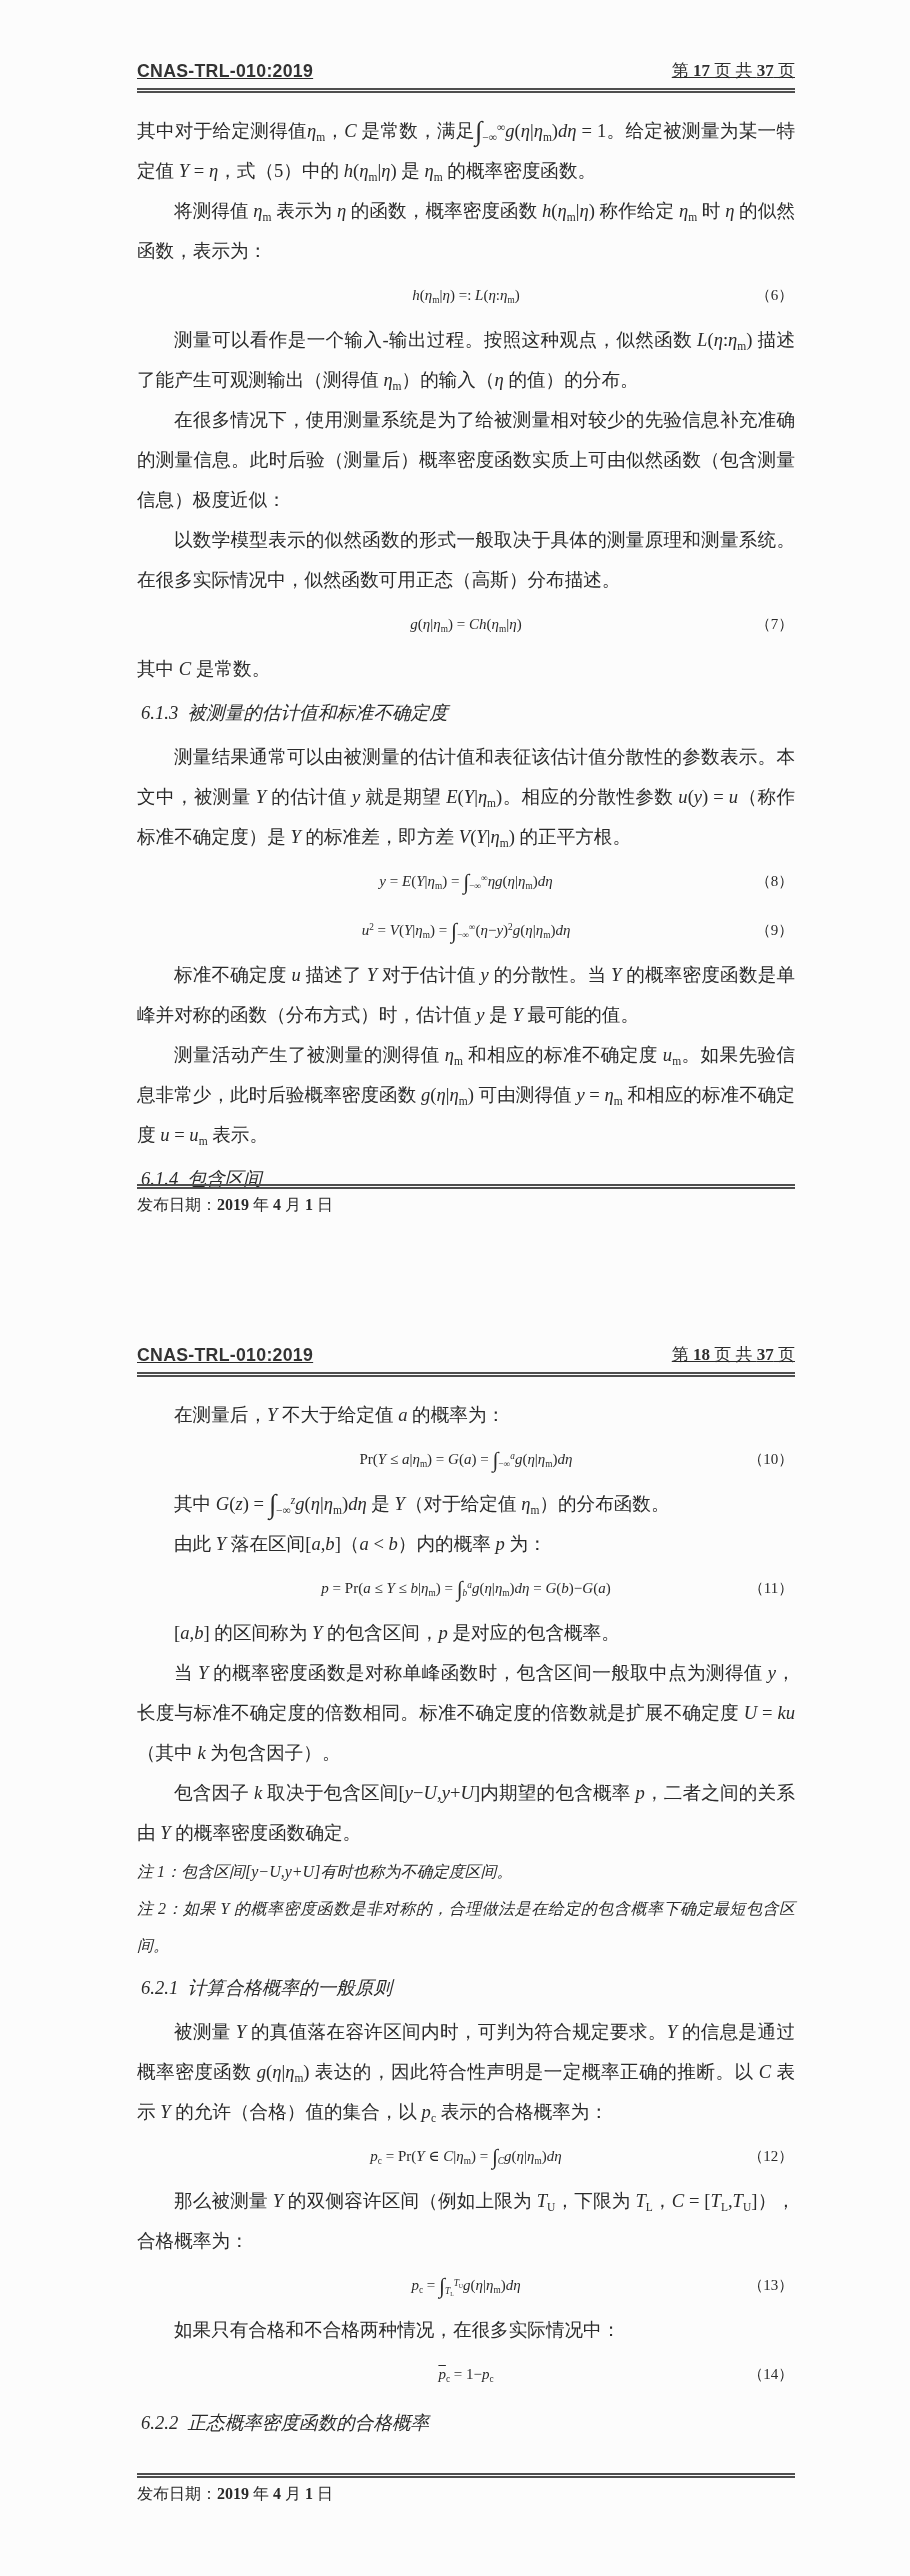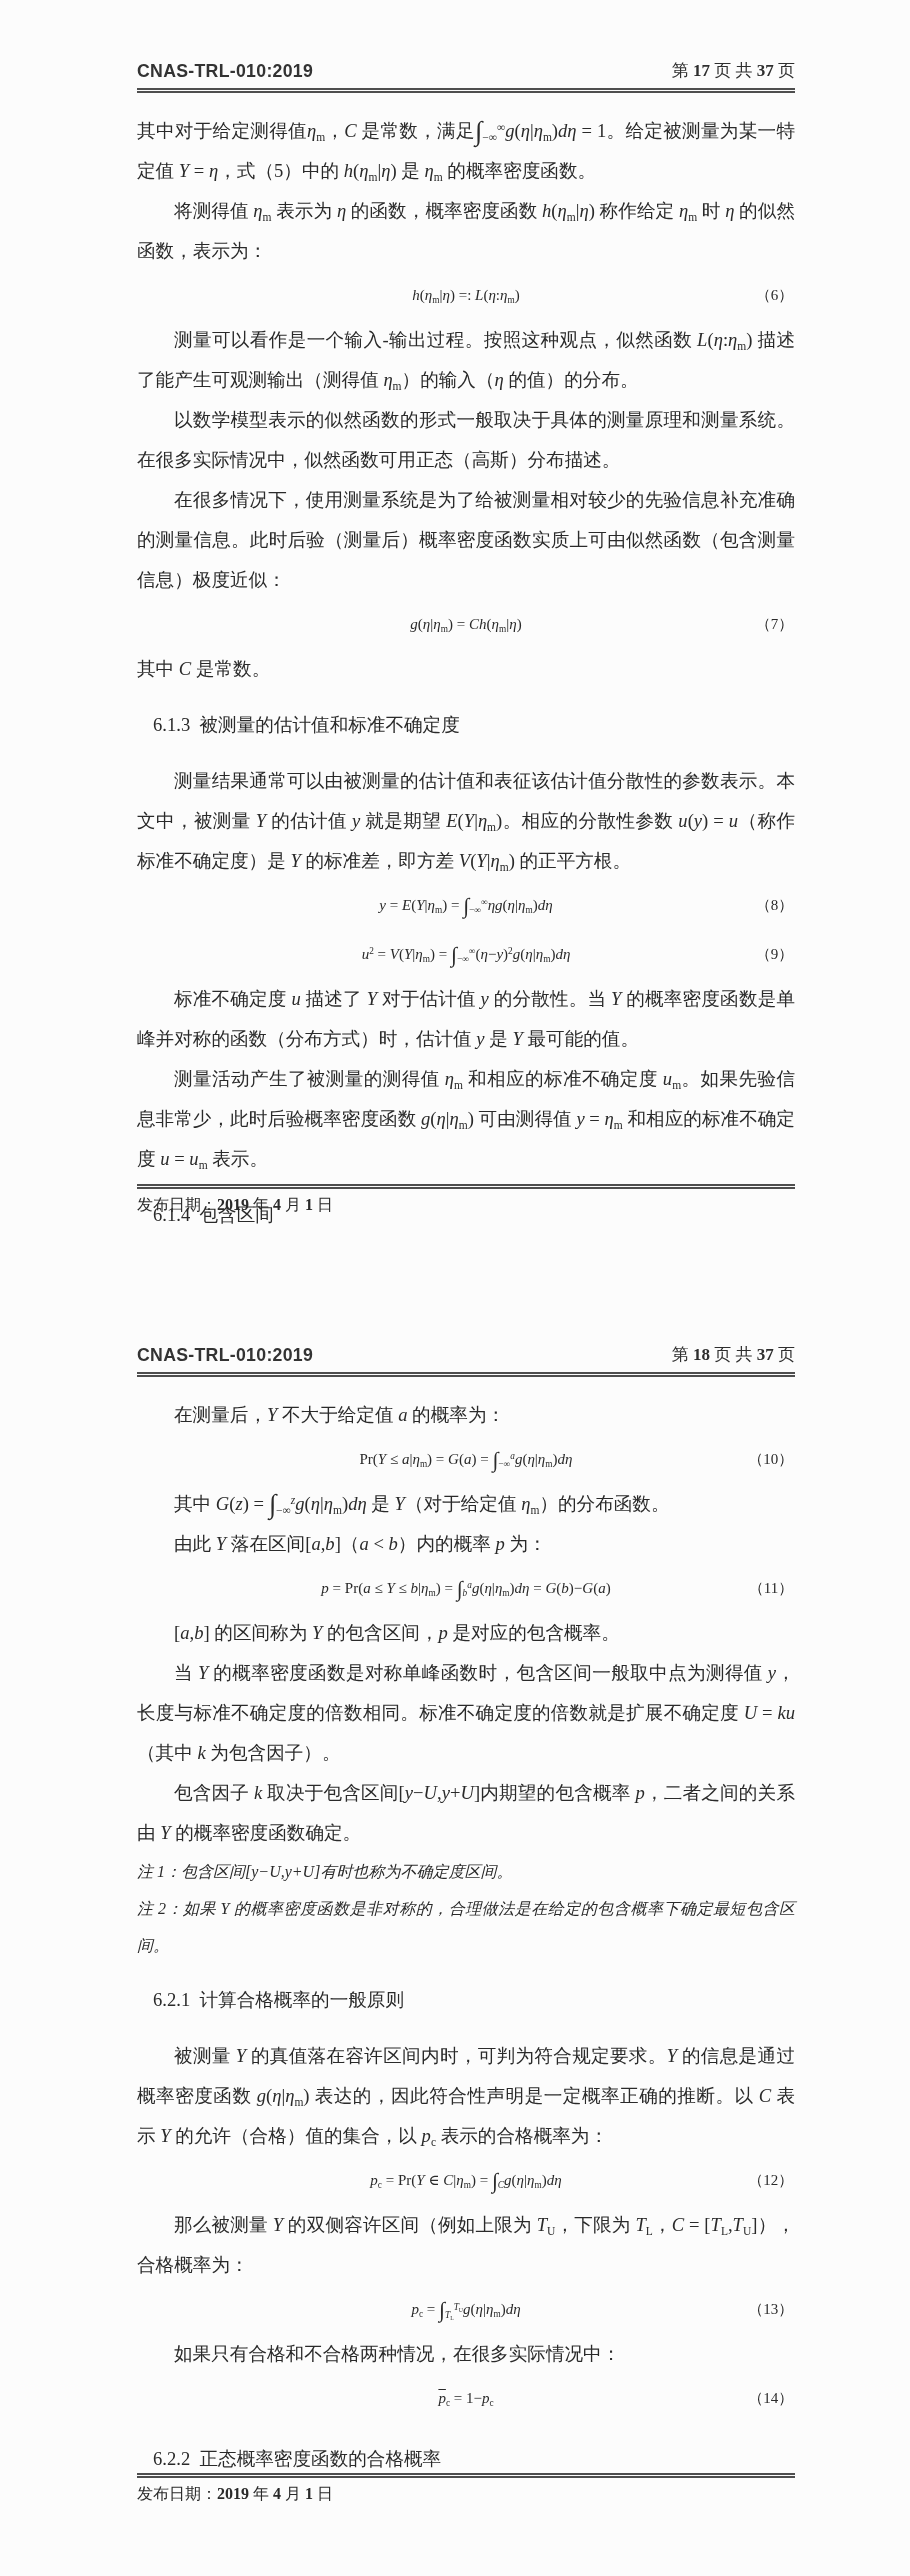--- a/index.html
+++ b/index.html
@@ -7,32 +7,32 @@
     position:relative;width:911px;height:2576px;margin:0 auto;
     background:#fcfcfc;overflow:hidden;
     font-family:"Liberation Serif","DejaVu Serif",serif;color:#2a2a2a;
   }
   .page{position:absolute;left:137px;width:658px;}
   #page-1{top:59px;height:1157px;}
   #page-2{top:1343px;height:1162px;}
 
   .page-header{
     display:flex;justify-content:space-between;align-items:flex-end;
-    padding-bottom:5.9px;border-bottom:5px double #4e4e4e;
+    padding-bottom:5.9px;border-bottom:5px double #4e4e4e;text-decoration:underline;
   }
   .doc-id{
     font-family:"Liberation Sans","DejaVu Sans",sans-serif;
     font-weight:bold;font-size:17.7px;letter-spacing:0.3px;color:#333;
   }
   .page-num{font-size:17px;color:#2e2e2e;}
 
   .page-body{margin-top:18.6px;font-size:18.6px;line-height:40px;text-align:justify;}
   .para{margin:0;}
   .para.indent{text-indent:37px;}
-  .heading{margin:16px;font-size:18.6px;}
+  .heading{margin:4px;font-size:18.6px;font-style:italic;}
   .heading.bold{font-weight:bold;}
   .note{font-size:16px;line-height:37px;font-style:italic;}
 
   .equation{position:relative;text-align:center;font-size:15px;line-height:49px;margin:0;}
   .eq-num{position:absolute;right:1.7px;top:0;font-style:normal;}
   .intg{font-size:1.45em;font-style:italic;vertical-align:-0.12em;line-height:0;}
   sub,sup{font-size:0.62em;line-height:0;}
   sub{vertical-align:-0.35em;}
   sup{vertical-align:0.5em;}
   .obar{text-decoration:overline;}
@@ -50,22 +50,22 @@
   <section class="page" id="page-1">
     <div class="page-header">
       <span class="doc-id">CNAS-TRL-010:2019</span>
       <span class="page-num">第 <b>17</b> 页 共 <b>37</b> 页</span>
     </div>
     <div class="page-body">
         <div class="para">其中对于给定测得值<i>η</i><sub>m</sub>，<i>C</i> 是常数，满足<span class="intg">∫</span><sub>−∞</sub><sup>∞</sup><i>g</i>(<i>η</i>|<i>η</i><sub>m</sub>)<i>dη</i> = 1。给定被测量为某一特定值 <i>Y</i> = <i>η</i>，式（5）中的 <i>h</i>(<i>η</i><sub>m</sub>|<i>η</i>) 是 <i>η</i><sub>m</sub> 的概率密度函数。</div>
         <div class="para indent">将测得值 <i>η</i><sub>m</sub> 表示为 <i>η</i> 的函数，概率密度函数 <i>h</i>(<i>η</i><sub>m</sub>|<i>η</i>) 称作给定 <i>η</i><sub>m</sub> 时 <i>η</i> 的似然函数，表示为：</div>
         <div class="equation"><span class="eq-body"><i>h</i>(<i>η</i><sub>m</sub>|<i>η</i>) =: <i>L</i>(<i>η</i>:<i>η</i><sub>m</sub>)</span><span class="eq-num">（6）</span></div>
         <div class="para indent">测量可以看作是一个输入-输出过程。按照这种观点，似然函数 <i>L</i>(<i>η</i>:<i>η</i><sub>m</sub>) 描述了能产生可观测输出（测得值 <i>η</i><sub>m</sub>）的输入（<i>η</i> 的值）的分布。</div>
+        <div class="para indent">在很多情况下，使用测量系统是为了给被测量相对较少的先验信息补充准确的测量信息。此时后验（测量后）概率密度函数实质上可由似然函数（包含测量信息）极度近似：</div>
         <div class="para indent">以数学模型表示的似然函数的形式一般取决于具体的测量原理和测量系统。在很多实际情况中，似然函数可用正态（高斯）分布描述。</div>
-        <div class="para indent">在很多情况下，使用测量系统是为了给被测量相对较少的先验信息补充准确的测量信息。此时后验（测量后）概率密度函数实质上可由似然函数（包含测量信息）极度近似：</div>
         <div class="equation"><span class="eq-body"><i>g</i>(<i>η</i>|<i>η</i><sub>m</sub>) = <i>Ch</i>(<i>η</i><sub>m</sub>|<i>η</i>)</span><span class="eq-num">（7）</span></div>
         <div class="para">其中 <i>C</i> 是常数。</div>
         <div class="heading">6.1.3&nbsp; 被测量的估计值和标准不确定度</div>
         <div class="para indent">测量结果通常可以由被测量的估计值和表征该估计值分散性的参数表示。本文中，被测量 <i>Y</i> 的估计值 <i>y</i> 就是期望 <i>E</i>(<i>Y</i>|<i>η</i><sub>m</sub>)。相应的分散性参数 <i>u</i>(<i>y</i>) = <i>u</i>（称作标准不确定度）是 <i>Y</i> 的标准差，即方差 <i>V</i>(<i>Y</i>|<i>η</i><sub>m</sub>) 的正平方根。</div>
         <div class="equation"><span class="eq-body"><i>y</i> = <i>E</i>(<i>Y</i>|<i>η</i><sub>m</sub>) = <span class="intg">∫</span><sub>−∞</sub><sup>∞</sup><i>ηg</i>(<i>η</i>|<i>η</i><sub>m</sub>)<i>dη</i></span><span class="eq-num">（8）</span></div>
         <div class="equation"><span class="eq-body"><i>u</i><sup>2</sup> = <i>V</i>(<i>Y</i>|<i>η</i><sub>m</sub>) = <span class="intg">∫</span><sub>−∞</sub><sup>∞</sup>(<i>η</i>−<i>y</i>)<sup>2</sup><i>g</i>(<i>η</i>|<i>η</i><sub>m</sub>)<i>dη</i></span><span class="eq-num">（9）</span></div>
         <div class="para indent">标准不确定度 <i>u</i> 描述了 <i>Y</i> 对于估计值 <i>y</i> 的分散性。当 <i>Y</i> 的概率密度函数是单峰并对称的函数（分布方式）时，估计值 <i>y</i> 是 <i>Y</i> 最可能的值。</div>
         <div class="para indent">测量活动产生了被测量的测得值 <i>η</i><sub>m</sub> 和相应的标准不确定度 <i>u</i><sub>m</sub>。如果先验信息非常少，此时后验概率密度函数 <i>g</i>(<i>η</i>|<i>η</i><sub>m</sub>) 可由测得值 <i>y</i> = <i>η</i><sub>m</sub> 和相应的标准不确定度 <i>u</i> = <i>u</i><sub>m</sub> 表示。</div>
         <div class="heading">6.1.4&nbsp; 包含区间</div>
       </div>

